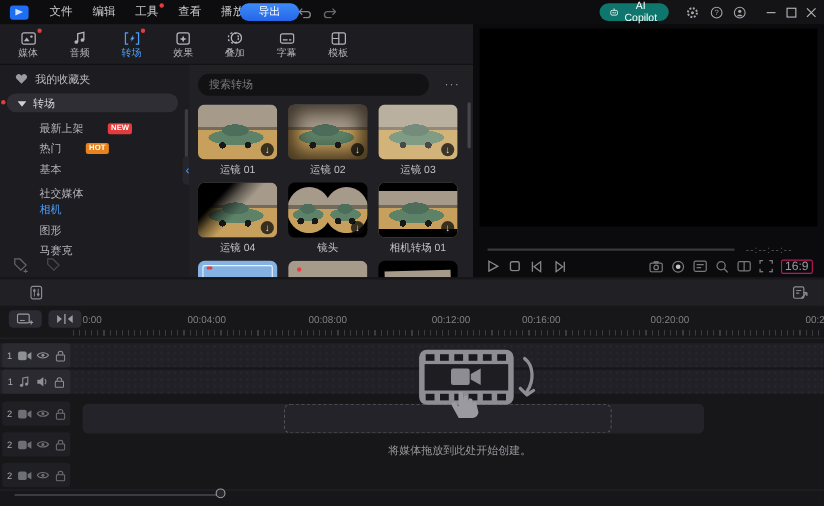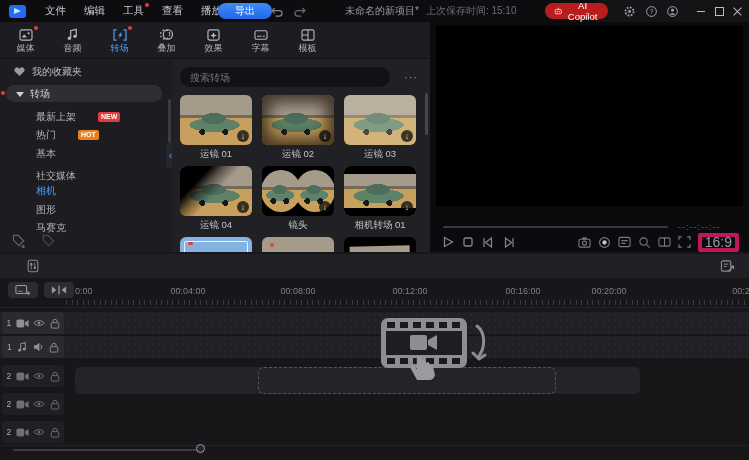--- a/index.html
+++ b/index.html
@@ -19,21 +19,21 @@
   .menu .dot{position:absolute;right:4px;top:-1px;width:4px;height:4px;border-radius:50%;background:#e03e3e;}
   .tb-sep{width:1px;height:11px;background:#333338;margin:0 6px;flex:none}
   .tb-ico{width:22px;height:16px;display:flex;align-items:center;justify-content:center;flex:none;opacity:.85}
   .export-btn{position:absolute;left:218px;top:3px;width:54px;height:16px;border:none;border-radius:9px;
         background:linear-gradient(180deg,#3d8bf8,#2566e8);color:#fff;font-size:10px;
         display:flex;align-items:center;justify-content:center;font-family:inherit;}
   .proj{position:absolute;left:345px;top:0;height:22px;display:flex;align-items:center;gap:7px;white-space:nowrap}
   .proj-title{color:#9b9ba1;font-size:10px}
   .proj-saved{color:#6b6b72;font-size:10px}
   .copilot{position:absolute;left:545px;top:3px;height:16px;padding:0 9px;border:none;border-radius:9px;
-        background:#b91c1c;color:#fff;font-size:9.5px;display:flex;align-items:center;gap:4px;font-family:inherit}
+        background:#0f766e;color:#fff;font-size:9.5px;display:flex;align-items:center;gap:4px;font-family:inherit}
   .sysico{position:absolute;top:3px;width:18px;height:16px;display:flex;align-items:center;justify-content:center}
   .win{position:absolute;top:0;width:18px;height:22px;display:flex;align-items:center;justify-content:center}
   .win-min-g{width:8px;height:1px;background:#b9b9be}
   .win-max-g{width:7px;height:7px;border:1px solid #b9b9be}
   .win-close-g{position:relative;width:9px;height:9px}
   .win-close-g::before,.win-close-g::after{content:"";position:absolute;left:-1px;top:4px;width:11px;height:1px;background:#b9b9be}
   .win-close-g::before{transform:rotate(45deg)}.win-close-g::after{transform:rotate(-45deg)}
 
   
   .left-panel{position:absolute;left:0;top:22px;width:430px;height:230px;background:#1c1c21;}
@@ -98,21 +98,21 @@
   
   .preview{position:absolute;left:430px;top:22px;width:319px;height:230px;background:#0b0b0d}
   .viewer{position:absolute;left:6px;top:4px;right:6px;bottom:46px;background:#000}
   .pv-row1{position:absolute;left:13px;right:10px;top:200px;height:10px;display:flex;align-items:center;gap:10px}
   .pv-line{flex:1;height:2px;background:#38383d;border-radius:1px;max-width:225px}
   .pv-time{color:#5d5d64;font-size:9px;letter-spacing:1px;white-space:nowrap}
   .pv-row2{position:absolute;left:13px;right:10px;top:212px;height:16px;display:flex;align-items:center}
   .pv-left{display:flex;align-items:center;gap:9px}
   .pv-right{margin-left:auto;display:flex;align-items:center;gap:7px}
   .pbtn{display:flex;align-items:center;justify-content:center;opacity:.85}
-  .ratio{border:4px solid #be185d;color:#9a9aa1;font-size:14px;border-radius:2px;padding:1px 3px;line-height:9px}
+  .ratio{border:1px solid #be185d;color:#9a9aa1;font-size:11px;border-radius:2px;padding:1px 3px;line-height:9px}
 
   
   .timeline{position:absolute;left:0;top:252px;width:749px;height:208px;background:#17171a}
   .tl-toolbar{position:absolute;left:0;top:2px;width:749px;height:24px;background:#202025;
               display:flex;align-items:center;}
   .tl-tool-l{margin-left:26px}.tl-tool-r{margin-left:auto;margin-right:14px}
   .tl-btn{position:absolute;width:30px;height:16px;border-radius:4px;background:#2b2b31;
           display:flex;align-items:center;justify-content:center;top:30px}
   .tl-ruler-labels{position:absolute;left:0;top:34px;width:749px;height:12px;color:#808087;font-size:9px}
   .tl-ruler-labels span{position:absolute;transform:translateX(-50%);white-space:nowrap}
@@ -163,24 +163,20 @@
           <path d="M1.5 5H9a3 3 0 0 1 0 6H5" fill="none" stroke="#9a9aa0" stroke-width="1.3"></path>
         </svg>
     </span>
     <span class="tb-ico">
       <svg width="13" height="11" viewBox="0 0 14 12">
           <path d="M10 2l3 3-3 3" fill="none" stroke="#7a7a80" stroke-width="1.3"></path>
           <path d="M12.5 5H5a3 3 0 0 0 0 6h4" fill="none" stroke="#7a7a80" stroke-width="1.3"></path>
         </svg>
     </span>
     <button class="export-btn">导出</button>
-    <div class="proj">
-      <span class="proj-title">未命名的新项目*</span>
-      <span class="proj-saved">上次保存时间: 15:10</span>
-    </div>
     <button class="copilot">
       <svg width="11" height="10" viewBox="0 0 14 13">
           <rect x="2" y="4" width="10" height="7" rx="2" fill="none" stroke="#fff" stroke-width="1.2"></rect>
           <circle cx="5.5" cy="7.5" r="1" fill="#fff"></circle>
           <circle cx="8.5" cy="7.5" r="1" fill="#fff"></circle>
           <line x1="7" y1="1" x2="7" y2="4" stroke="#fff" stroke-width="1.2"></line>
         </svg>
       <span>AI Copilot</span>
     </button>
     <span class="sysico" style="left:620px">
@@ -241,35 +237,35 @@
             <svg width="14" height="12" viewBox="0 0 16 14">
               <path d="M4 1H1v12h3M12 1h3v12h-3" fill="none" stroke="#4d9ff8" stroke-width="1.4"></path>
               <path d="M9.5 3 6 8h2l-1.5 3L11 6H8.8z" fill="#4d9ff8"></path>
             </svg>
           </span>
         <span class="tl">转场</span>
         <span class="reddot"></span>
       </div>
       <div class="tab">
         <span class="ti">
+            <svg width="13" height="12" viewBox="0 0 14 13">
+              <rect x="1" y="1" width="12" height="11" rx="2" fill="none" stroke="#b4b4ba" stroke-width="1.3"></rect>
+              <path d="M7 3.5 8 6l2.5 1L8 8 7 10.5 6 8 3.5 7 6 6z" fill="#b4b4ba"></path>
+            </svg>
+          </span>
+        <span class="tl">效果</span>
+      </div>
+      <div class="tab">
+        <span class="ti">
             <svg width="13" height="13" viewBox="0 0 14 14">
               <circle cx="8.5" cy="7" r="5" fill="none" stroke="#b4b4ba" stroke-width="1.3"></circle>
               <circle cx="5.5" cy="7" r="5" fill="none" stroke="#b4b4ba" stroke-width="1.3" stroke-dasharray="2 2"></circle>
             </svg>
           </span>
         <span class="tl">叠加</span>
-      </div>
-      <div class="tab">
-        <span class="ti">
-            <svg width="13" height="12" viewBox="0 0 14 13">
-              <rect x="1" y="1" width="12" height="11" rx="2" fill="none" stroke="#b4b4ba" stroke-width="1.3"></rect>
-              <path d="M7 3.5 8 6l2.5 1L8 8 7 10.5 6 8 3.5 7 6 6z" fill="#b4b4ba"></path>
-            </svg>
-          </span>
-        <span class="tl">效果</span>
       </div>
       <div class="tab">
         <span class="ti">
             <svg width="14" height="12" viewBox="0 0 16 14">
               <rect x="1" y="2" width="14" height="10" rx="2" fill="none" stroke="#b4b4ba" stroke-width="1.3"></rect>
               <path d="M3.5 8.5h5M10 8.5h2.5" stroke="#b4b4ba" stroke-width="1.3"></path>
             </svg>
           </span>
         <span class="tl">字幕</span>
       </div>
@@ -502,21 +498,21 @@
       <svg width="16" height="10" viewBox="0 0 18 11">
           <path d="M1 1.5 6 5.5 1 9.5zM17 1.5 12 5.5 17 9.5z" fill="#9a9aa1"></path>
           <line x1="9" y1="0.5" x2="9" y2="10.5" stroke="#9a9aa1" stroke-width="1.4"></line>
         </svg>
     </div>
     <div class="tl-ruler-labels">
       <span style="left:75px">0:00</span>
       <span style="left:188px">00:04:00</span>
       <span style="left:298px">00:08:00</span>
       <span style="left:410px">00:12:00</span>
-      <span style="left:523px">00:16:00</span>
+      <span style="left:492px">00:16:00</span>
       <span style="left:609px">00:20:00</span>
       <span style="left:741px">00:2</span>
     </div>
     <div class="tl-ticks"></div>
     <div class="tl-sep"></div>
 
     <div class="band" style="top:60px"></div>
     <div class="band" style="top:84px"></div>
 
     <div class="track-row hl" style="top:60px">
@@ -616,19 +612,20 @@
             <rect x="79" y="42" width="8" height="6" fill="#1a1a1e"></rect>
           <rect x="13" y="15" width="76" height="24" fill="#1e1e22"></rect>
           <rect x="37" y="19" width="17" height="15" rx="2" fill="#8d8d93"></rect>
           <path d="M55 24l9-5v15l-9-5z" fill="#8d8d93"></path>
         </g>
         <path d="M104 10c8 6 9 20 2 30" fill="none" stroke="#8d8d93" stroke-width="3" stroke-linecap="round"></path>
         <path d="M100 37l6 6 6-4" fill="none" stroke="#8d8d93" stroke-width="3" stroke-linecap="round" stroke-linejoin="round"></path>
         <path d="M44 64 38 53c-1.6-2.8 2-5 3.8-2.4l2 3V42a2.1 2.1 0 0 1 4.2 0v7l.4-3.6a2 2 0 0 1 4 .4l-.2 3.6.8-2.2a1.9 1.9 0 0 1 3.6 1l-.5 2.8.9-1.2a1.8 1.8 0 0 1 3.2 1.6L62 59c-.9 3-2.3 5-6.4 5z" fill="#9a9aa0"></path>
       </svg>
     </div>
+    <div class="empty-hint">将媒体拖放到此处开始创建。</div>
 
     <div class="tl-bottom-line"></div>
     <div class="zoom-slider"></div>
     <div class="zoom-knob"></div>
   </div>
 
 </div>
 
 </body></html>

